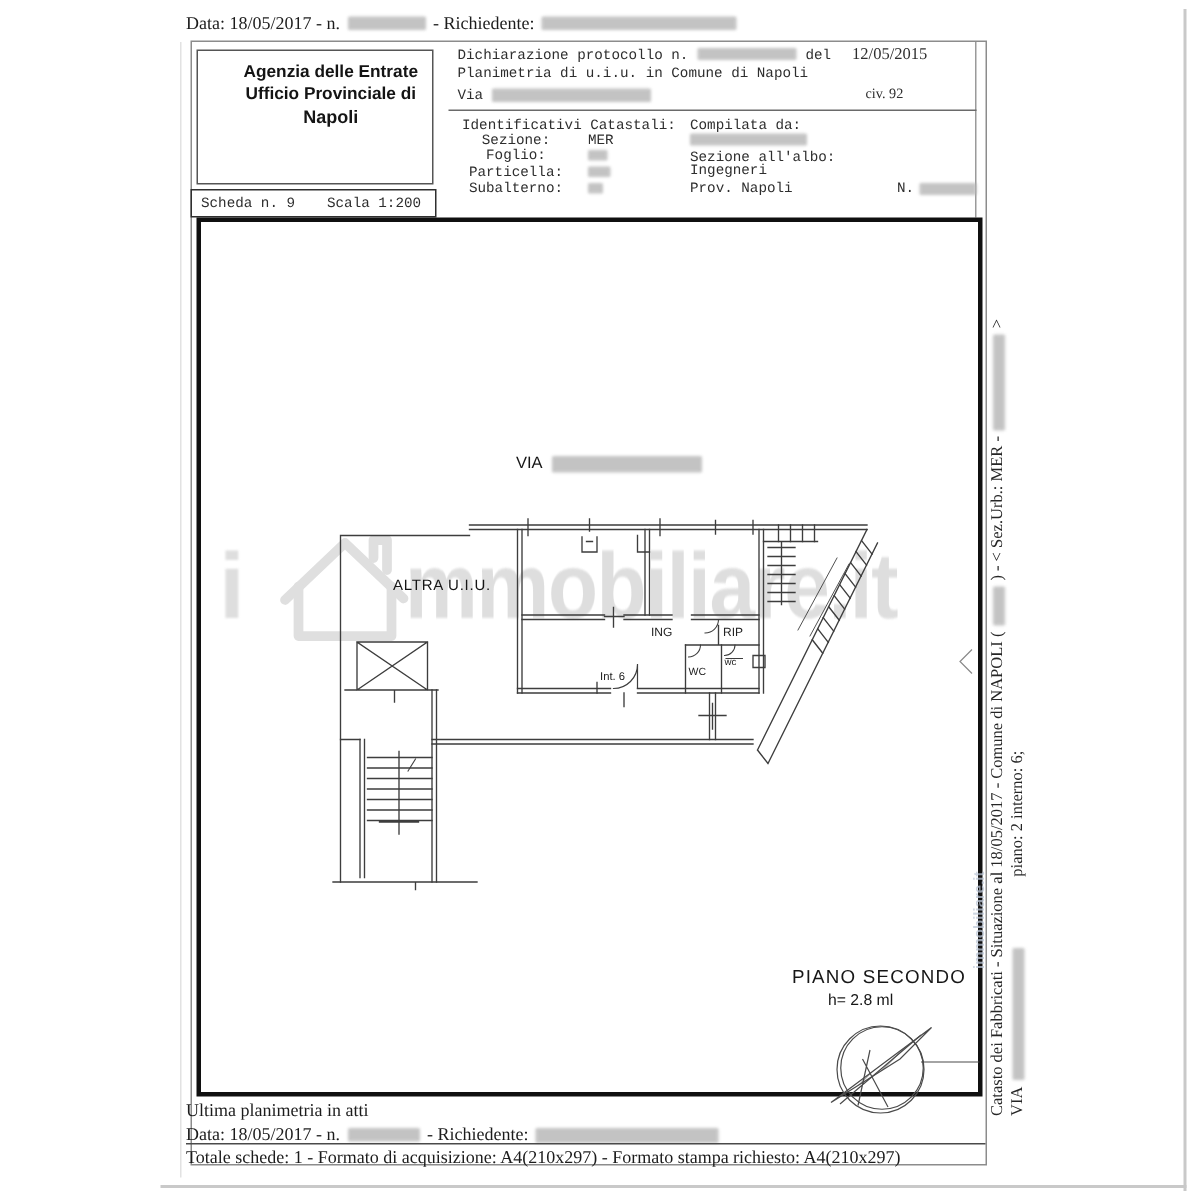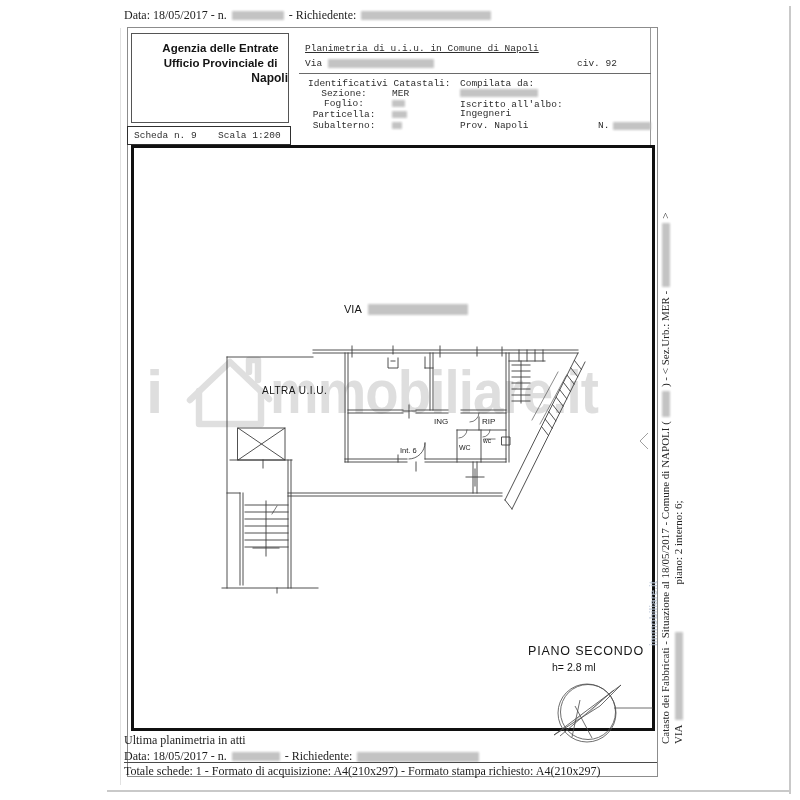--- a/index.html
+++ b/index.html
@@ -49,29 +49,35 @@
     <span>- Richiedente:</span>
     <span class="redact" style="width:130px;height:9px;"></span>
   </div>
 
   <div class="outer-box"></div>
   <div class="vline" style="left:650px;top:28px;height:117px;background:#9a9a9a;"></div>
 
   <div class="agency-box">
     <div style="font-size:11.5px;">Agenzia delle Entrate</div>
     <div style="font-size:11.5px;margin-top:3px;">Ufficio Provinciale di</div>
-    <div style="font-size:12px;margin-top:2px;text-align:right;">Napoli</div>
-  </div>
-
-  <div class="abs mono" style="left:305px;top:43px;text-decoration:underline;">Planimetria di u.i.u. in Comune di Napoli</div>
+    <div style="font-size:12px;margin-top:2px;">Napoli</div>
+  </div>
+
+  <div class="abs mono row" style="left:305px;top:30px;gap:6px;">
+    <span>Dichiarazione protocollo n.</span>
+    <span class="redact" style="width:66px;height:8px;"></span>
+    <span>del</span>
+    <span style="margin-left:8px;font-family:'Liberation Serif',serif;font-size:11px;">12/05/2015</span>
+  </div>
+  <div class="abs mono" style="left:305px;top:43px;">Planimetria di u.i.u. in Comune di Napoli</div>
   <div class="abs mono row" style="left:305px;top:58px;gap:6px;">
     <span>Via</span>
     <span class="redact" style="width:106px;height:9px;"></span>
   </div>
-  <div class="abs mono" style="left:577px;top:58px;">civ. 92</div>
+  <div class="abs mono" style="left:577px;top:58px;font-family:Liberation Serif, serif;">civ. 92</div>
   <div class="hline" style="left:299px;top:73px;width:352px;"></div>
 
   <div class="abs mono" style="left:308px;top:78px;">Identificativi Catastali:</div>
   <div class="abs mono" style="left:300px;top:88px;">
     <div class="ident-row">
       <span class="lbl">Sezione:</span>
       <span class="val">MER</span>
     </div>
     <div class="ident-row">
       <span class="lbl">Foglio:</span>
@@ -82,21 +88,21 @@
       <span class="val redact" style="width:15px;height:7px;"></span>
     </div>
     <div class="ident-row">
       <span class="lbl">Subalterno:</span>
       <span class="val redact" style="width:10px;height:7px;"></span>
     </div>
   </div>
 
   <div class="abs mono" style="left:460px;top:78px;">Compilata da:</div>
   <div class="abs redact" style="left:460px;top:89px;width:78px;height:8px;"></div>
-  <div class="abs mono" style="left:460px;top:99px;">Iscritto all'albo:</div>
+  <div class="abs mono" style="left:460px;top:99px;">Sezione all'albo:</div>
   <div class="abs mono" style="left:460px;top:108px;">Ingegneri</div>
   <div class="abs mono" style="left:460px;top:120px;">Prov. Napoli</div>
   <div class="abs mono row" style="left:598px;top:120px;gap:4px;">
     <span>N.</span>
     <span class="redact" style="width:38px;height:8px;"></span>
   </div>
 
   <div class="scheda-box">
     <span class="abs mono" style="left:6px;top:3px;position:absolute;">Scheda n. 9</span>
     <span class="abs mono" style="left:90px;top:3px;position:absolute;">Scala 1:200</span>

